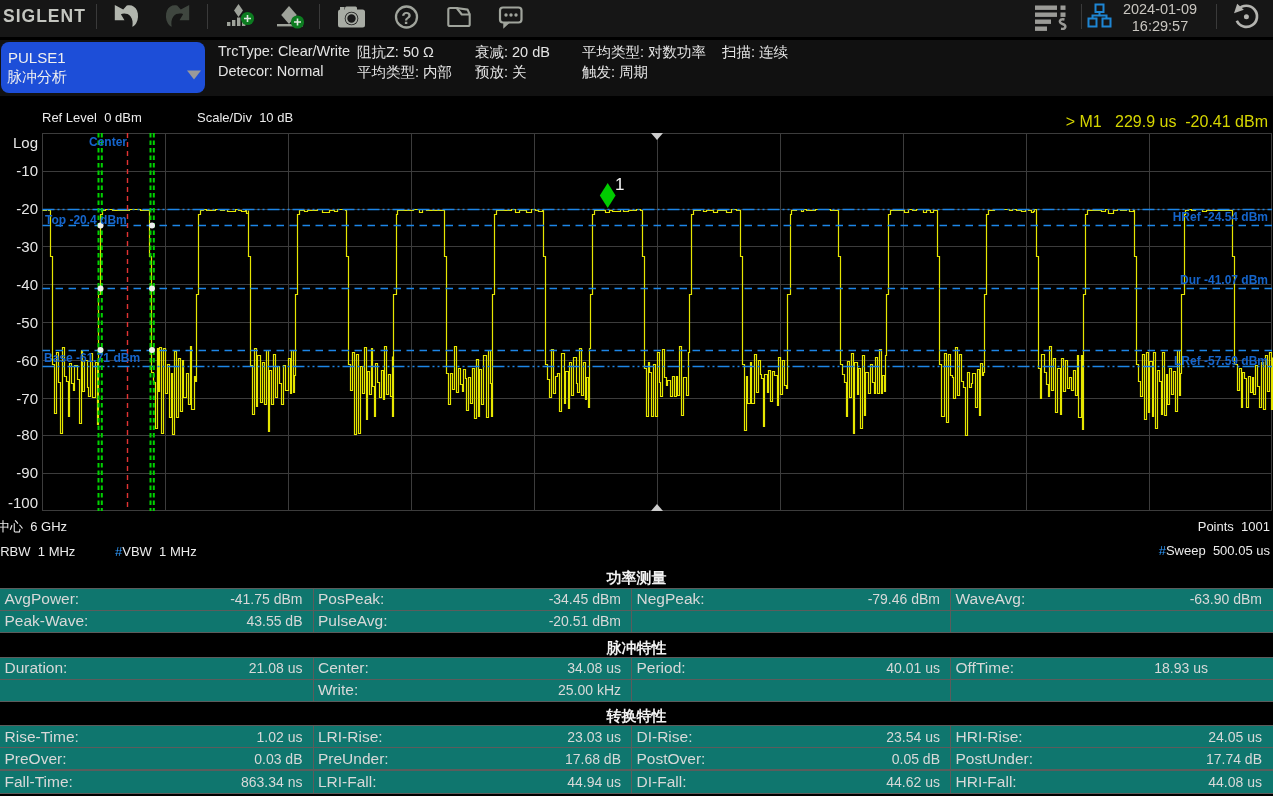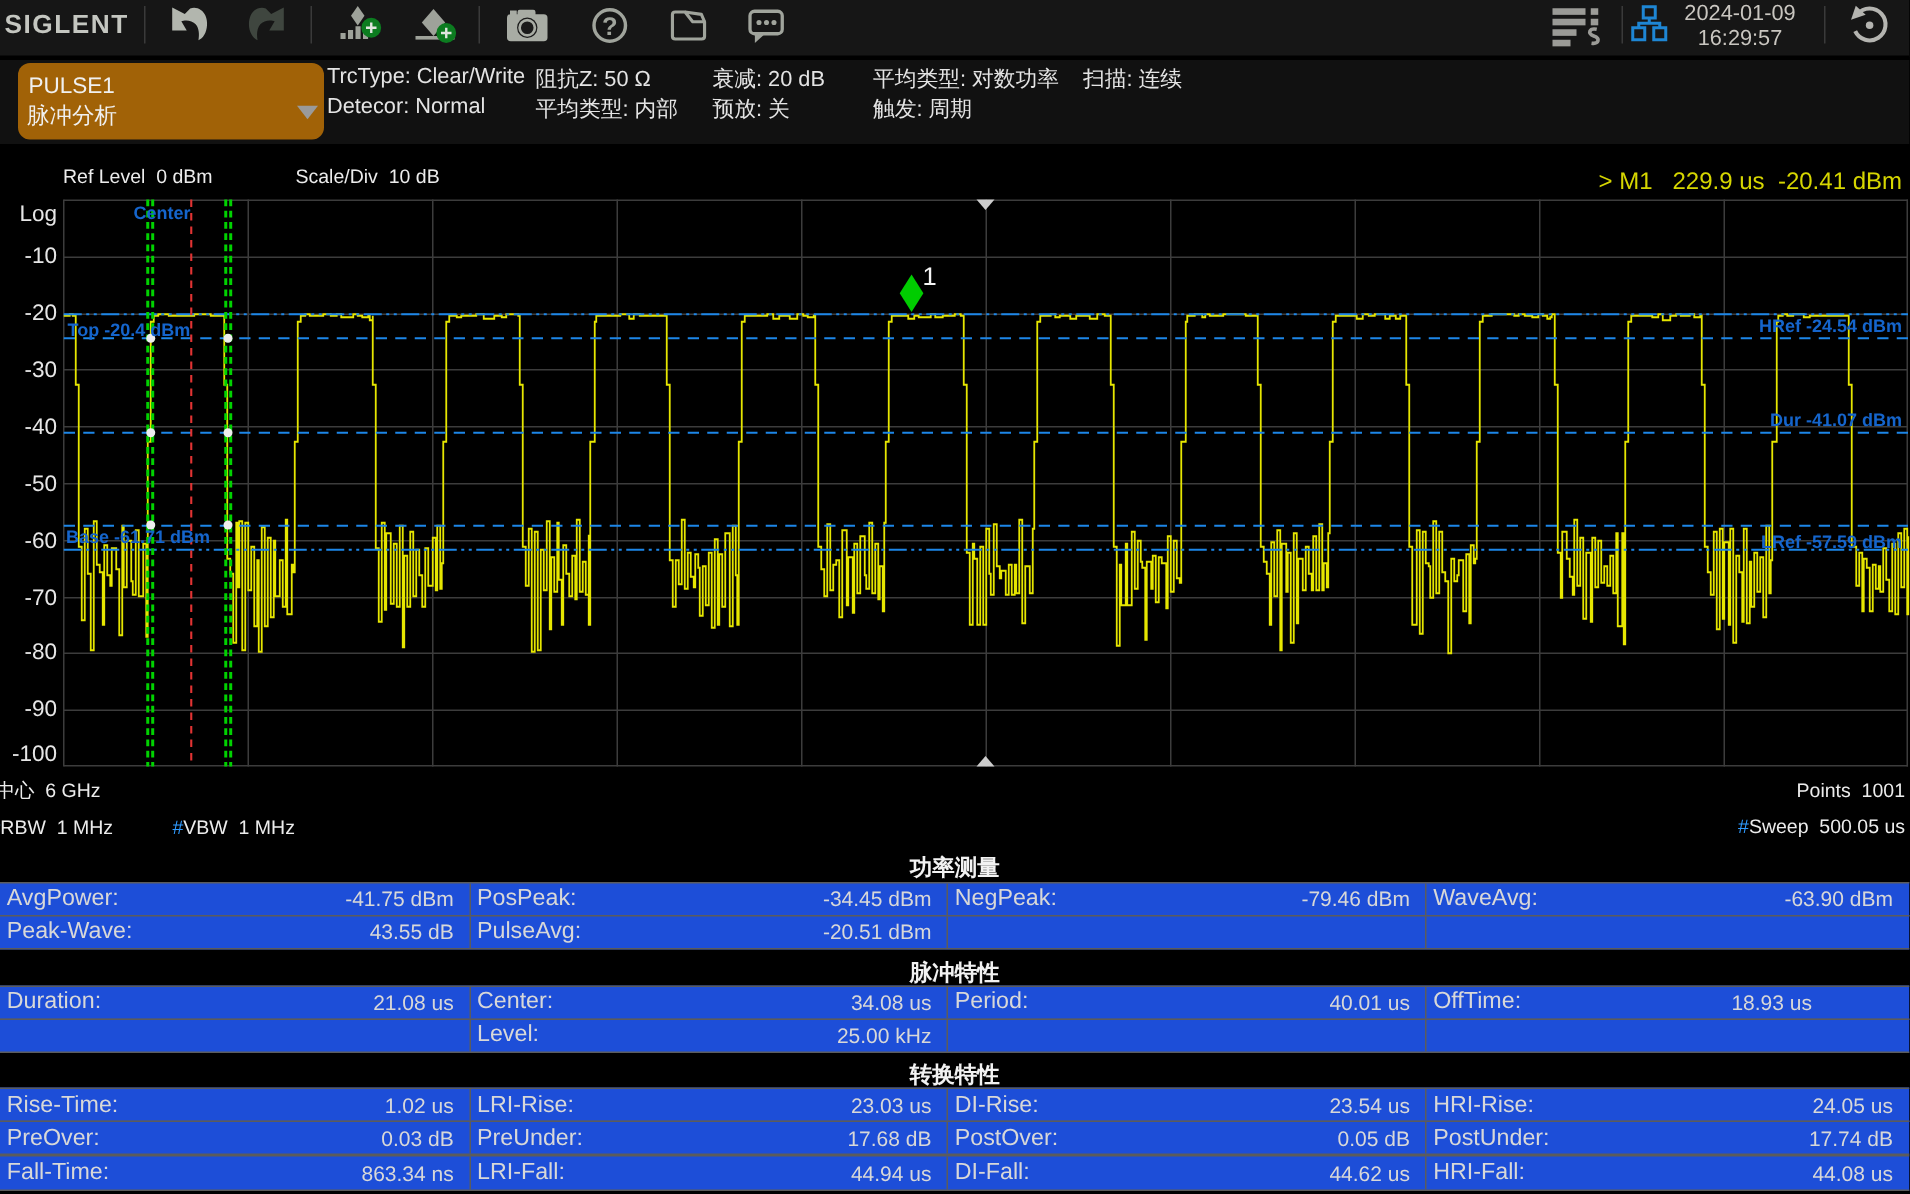--- a/index.html
+++ b/index.html
@@ -2,32 +2,32 @@
 <html><head><meta charset="utf-8"><style>
 html,body{margin:0;padding:0;width:1273px;height:796px;background:#000;overflow:hidden}
 body{font-family:"Liberation Sans",sans-serif;position:relative;color:#e8e8e8}
 .abs{position:absolute}
 #topbar{position:absolute;left:0;top:0;width:1273px;height:38px;background:#161616}
 #cfg{position:absolute;left:0;top:40px;width:1273px;height:56px;background:#111111}
 #blackline{position:absolute;left:0;top:37px;width:1273px;height:3px;background:#000}
 .logo{position:absolute;left:3px;top:5.5px;font-size:17.5px;font-weight:bold;letter-spacing:1px;color:#c4c6c0}
 .vsep{position:absolute;top:4px;width:1px;height:25px;background:#3a3a3a}
 .datetime{position:absolute;left:1118px;top:1px;width:84px;text-align:center;font-size:14.5px;line-height:16.5px;color:#c9c6c0}
-#dd{position:absolute;left:12px;top:42px;width:204px;height:51px;background:#a16207;border-radius:8px}
+#dd{position:absolute;left:1px;top:42px;width:204px;height:51px;background:#1d4ed8;border-radius:8px}
 #dd .l1{position:absolute;left:7px;top:6.5px;font-size:15px;color:#f0f0f0}
 #dd .l2{position:absolute;left:6px;top:26px;font-size:15px;color:#f0f0f0}
 #dd .tri{position:absolute;left:186px;top:64%;width:0;height:0;border-left:7px solid transparent;border-right:7px solid transparent;border-top:9px solid #9a9a9a;transform:translateY(-50%)}
 .cfgt{position:absolute;font-size:14.5px;color:#e4e4e4;white-space:pre}
 .wt{position:absolute;font-size:13px;color:#ececec;white-space:pre}
 .ylab{position:absolute;width:38px;text-align:right;font-size:15px;color:#e6e6e6}
 .m1{position:absolute;right:5px;top:113px;font-size:16px;color:#d6d600;white-space:pre}
 .bluelab{position:absolute;font-size:12px;font-weight:bold;color:#1565cc;white-space:pre}
 .hash{color:#2f9bff}
 .tbl-h{position:absolute;left:0;width:1273px;text-align:center;font-size:15px;font-weight:bold;color:#f2f2f2}
-.row{position:absolute;left:0;width:1273px;background:#1d4ed8;border-top:1px solid #5c5c5c;border-bottom:1px solid #5c5c5c;box-sizing:border-box}
+.row{position:absolute;left:0;width:1273px;background:#0f766e;border-top:1px solid #5c5c5c;border-bottom:1px solid #5c5c5c;box-sizing:border-box}
 .cell{position:absolute;top:0;height:100%;box-sizing:border-box}
 .cell .lab{position:absolute;left:4.5px;top:50%;transform:translateY(-50%);font-size:15.5px;color:#d8d8d8}
 .cell .val{position:absolute;right:10px;top:50%;transform:translateY(-50%);font-size:14px;color:#d8d8d8}
 .cb{border-left:1px solid #5c5c5c}
 </style></head>
 <body>
 <div id="topbar"></div>
 <div id="blackline"></div>
 <div id="cfg"></div>
 <div class="logo">SIGLENT</div>
@@ -242,21 +242,21 @@
       <span class="lab">Period:</span>
       <span class="val">40.01 us</span>
     </div>
     <div class="cell cb" style="left:950px;width:268px">
       <span class="lab">OffTime:</span>
       <span class="val">18.93 us</span>
     </div>
   </div>
 <div class="row" style="top:678.5px;height:23px">
     <div class="cell cb" style="left:312.5px;width:318.5px">
-      <span class="lab">Level:</span>
+      <span class="lab">Write:</span>
       <span class="val">25.00 kHz</span>
     </div>
     <div class="cell cb" style="left:631px;width:319px"></div>
     <div class="cell cb" style="left:950px;width:322px"></div>
   </div>
 <div class="tbl-h" style="top:707px">转换特性</div>
 <div class="row" style="top:725px;height:23px">
     <div class="cell" style="left:0px;width:312.5px">
       <span class="lab">Rise-Time:</span>
       <span class="val">1.02 us</span>

